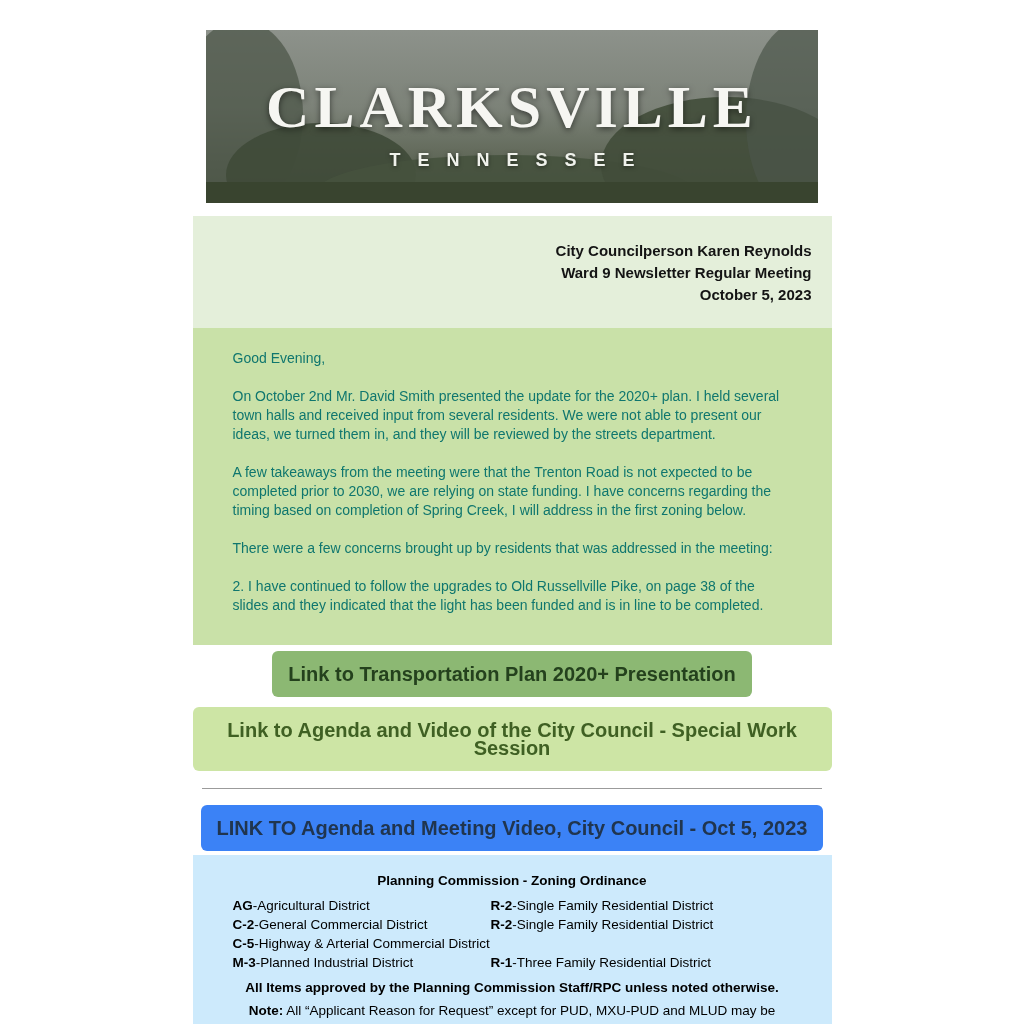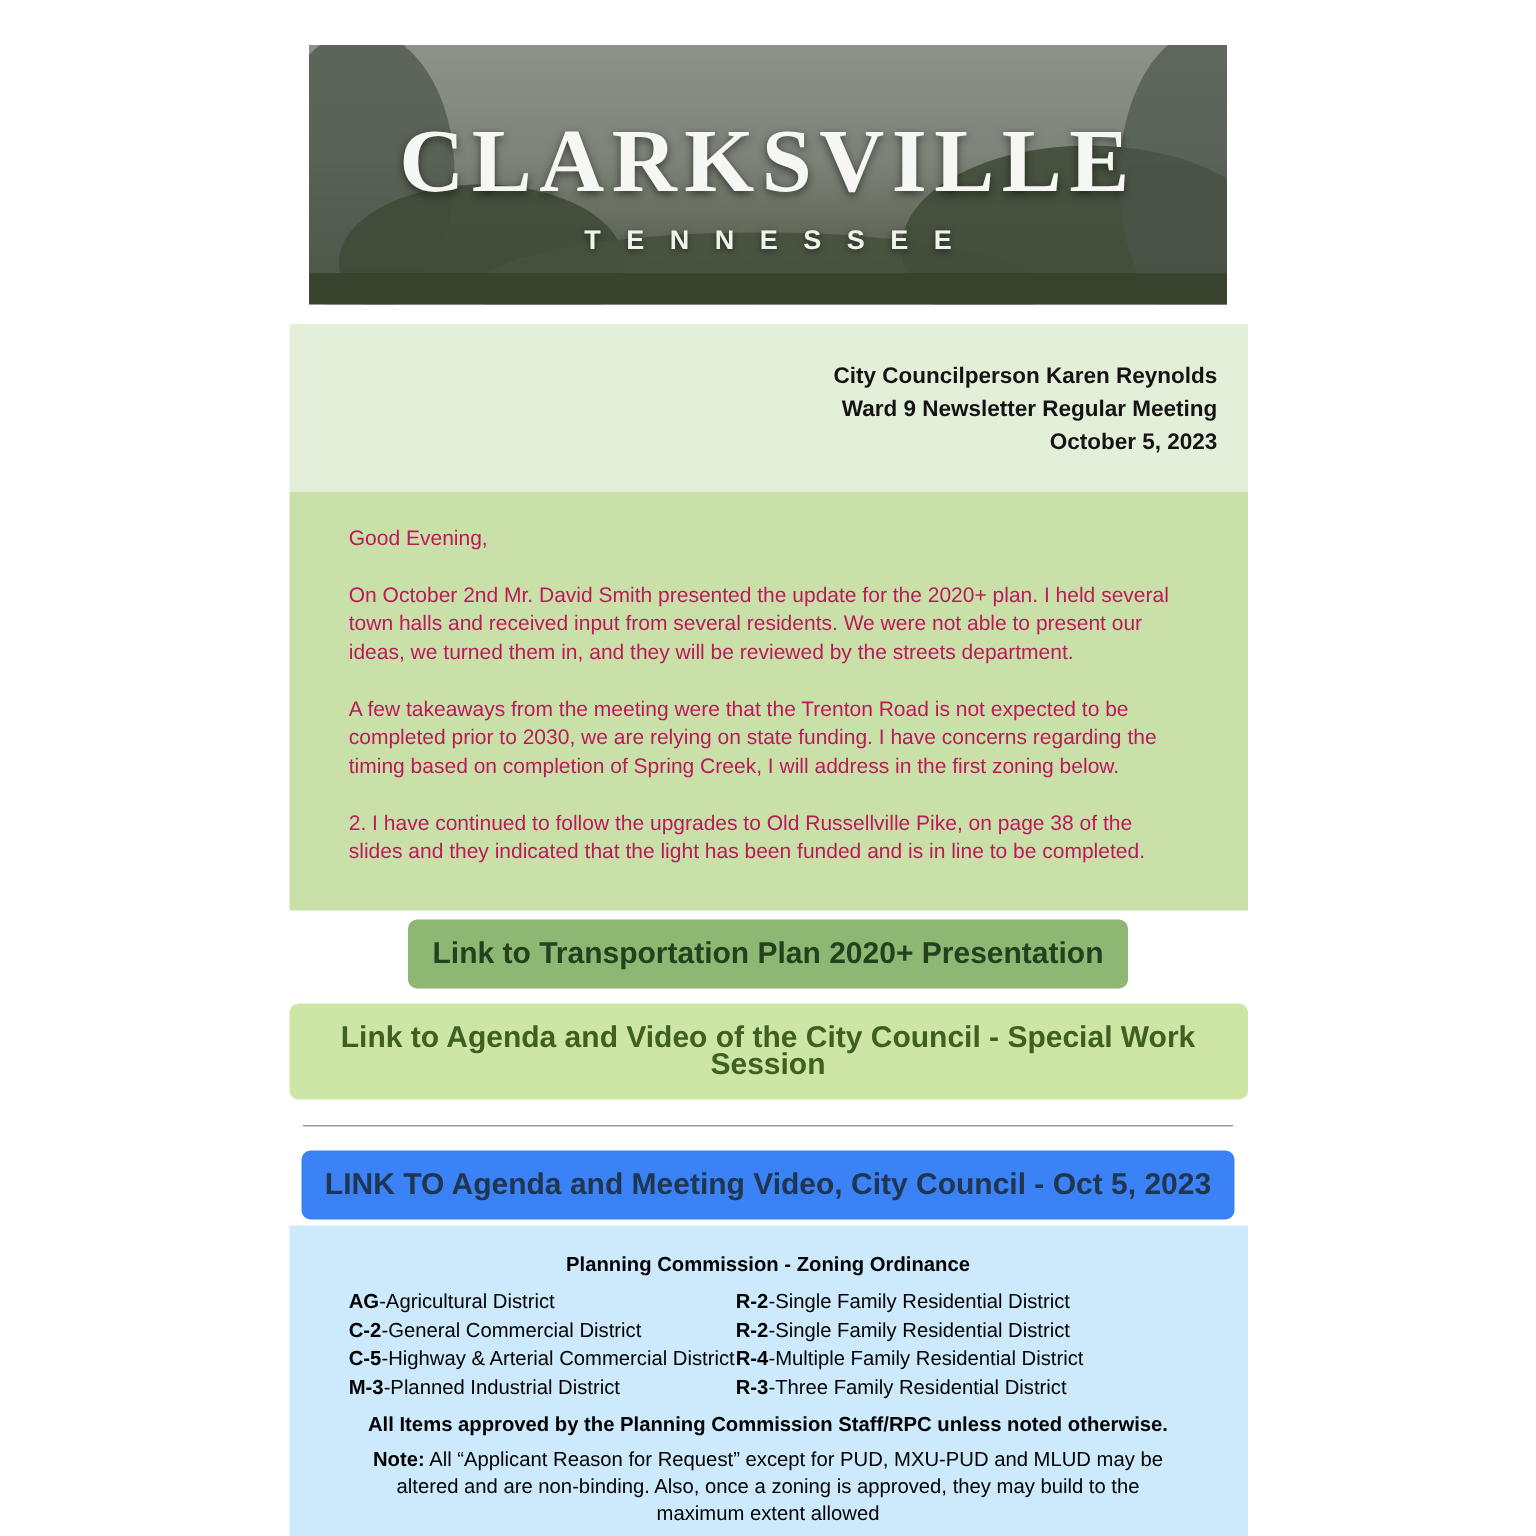--- a/index.html
+++ b/index.html
@@ -41,21 +41,21 @@
   .title-block {
     background: #e4efda;
     text-align: right;
     padding: 24px 20px 22px 20px;
   }
   .title-line { font-weight: bold; font-size: 15px; line-height: 22px; color: #141414; }
 
   .body-block {
     background: #c9e1a8;
     padding: 21px 42px 30px 40px;
-    color: #be185d; font-size: 14px; line-height: 19px;
+    color: #0f766e; font-size: 14px; line-height: 19px;
   }
   .body-block p { margin: 0 0 19px 0; }
   .body-block p.tight { margin: 0; }
   .body-block p:last-child { margin-bottom: 0; }
 
   .btn-row { text-align: center; }
   .btn {
     display: inline-block; border: none; border-radius: 6px;
     font-family: inherit; font-weight: bold; font-size: 20px;
     padding: 14px 16px; cursor: pointer; line-height: 18px;
@@ -108,20 +108,21 @@
   <div class="title-block">
     <div class="title-line">City Councilperson Karen Reynolds</div>
     <div class="title-line">Ward 9 Newsletter Regular Meeting</div>
     <div class="title-line">October 5, 2023</div>
   </div>
 
   <div class="body-block">
     <p>Good Evening,</p>
     <p>On October 2nd Mr. David Smith presented the update for the 2020+ plan. I held several town halls and received input from several residents. We were not able to present our ideas, we turned them in, and they will be reviewed by the streets department.</p>
     <p>A few takeaways from the meeting were that the Trenton Road is not expected to be completed prior to 2030, we are relying on state funding. I have concerns regarding the timing based on completion of Spring Creek, I will address in the first zoning below.</p>
+    <p>There were a few concerns brought up by residents that was addressed in the meeting:</p>
     <p class="tight">2. I have continued to follow the upgrades to Old Russellville Pike, on page 38 of the slides and they indicated that the light has been funded and is in line to be completed.</p>
   </div>
 
   <div class="btn-row">
     <button class="btn btn-transport">Link to Transportation Plan 2020+ Presentation</button>
   </div>
   <div class="btn-row">
     <button class="btn btn-worksession">Link to Agenda and Video of the City Council - Special Work Session</button>
   </div>
 
@@ -137,24 +138,23 @@
     <div class="zoning-row">
       <div class="zcell-left"><span class="zcode">AG</span><span>-Agricultural District</span></div>
       <div class="zcell-right"><span class="zcode">R-2</span><span>-Single Family Residential District</span></div>
     </div>
     <div class="zoning-row">
       <div class="zcell-left"><span class="zcode">C-2</span><span>-General Commercial District</span></div>
       <div class="zcell-right"><span class="zcode">R-2</span><span>-Single Family Residential District</span></div>
     </div>
     <div class="zoning-row">
       <div class="zcell-left"><span class="zcode">C-5</span><span>-Highway &amp; Arterial Commercial District</span></div>
-      <div class="zcell-right"><span class="zcode">R-4</span><span>-Multiple Family Residential District</span></div>
     </div>
     <div class="zoning-row">
       <div class="zcell-left"><span class="zcode">M-3</span><span>-Planned Industrial District</span></div>
-      <div class="zcell-right"><span class="zcode">R-3</span><span>-Three Family Residential District</span></div>
+      <div class="zcell-right"><span class="zcode">R-1</span><span>-Three Family Residential District</span></div>
     </div>
 
     <div class="approved">All Items approved by the Planning Commission Staff/RPC unless noted otherwise.</div>
     <div class="note"><b>Note:</b><span> All “Applicant Reason for Request” except for PUD, MXU-PUD and MLUD may be altered and are non-binding. Also, once a zoning is approved, they may build to the maximum extent allowed</span></div>
   </div>
 
 </div>
 
 </body></html>

